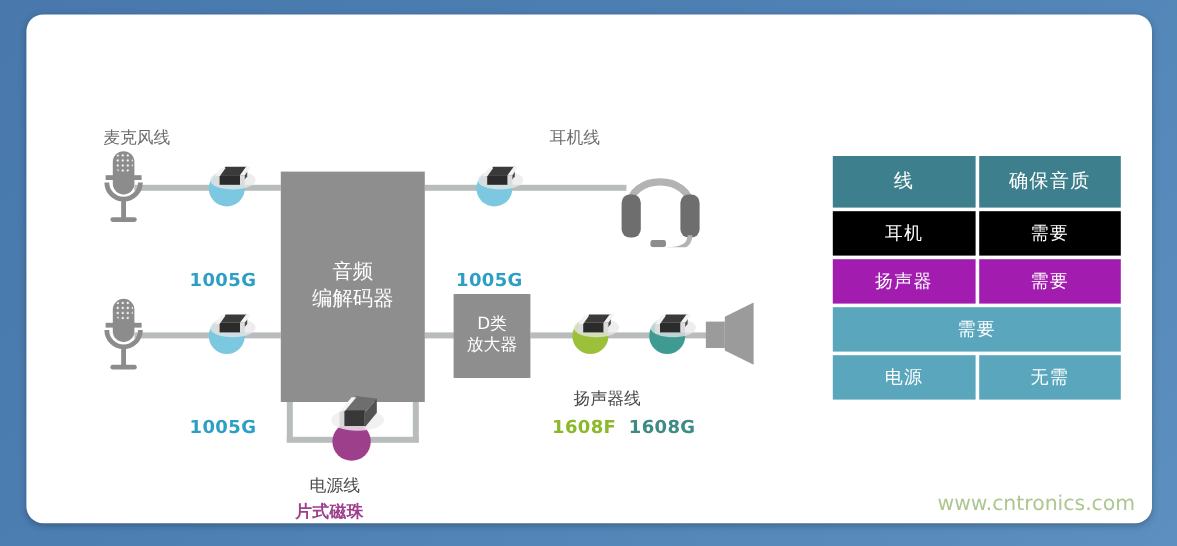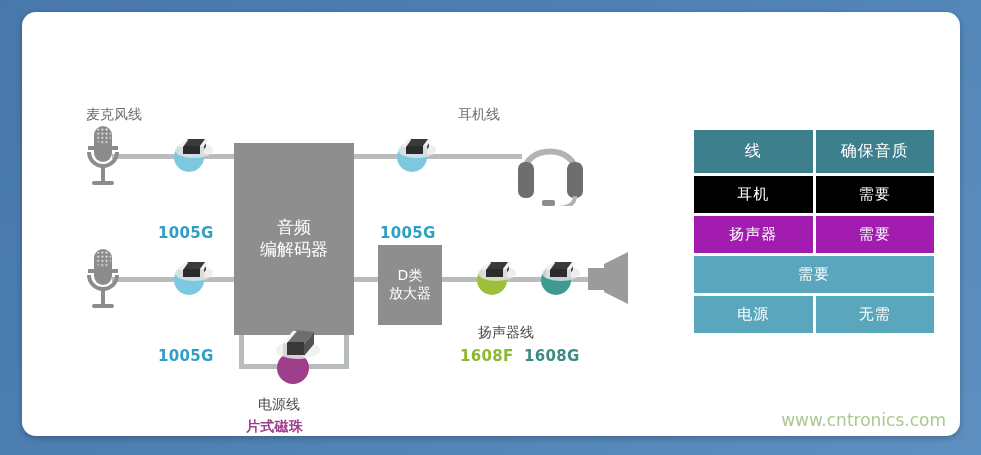--- a/index.html
+++ b/index.html
@@ -111,21 +111,21 @@
       <svg style="position:absolute;left:566px;top:240px;" width="44" height="52" viewBox="0 0 44 52">
         <rect x="0" y="16" width="16" height="22" fill="#9b9b9b"></rect>
         <path d="M16 12 L40 0 L40 52 L16 40 Z" fill="#9b9b9b"></path>
       </svg>
 
       <div class="box" style="left:212px;top:118px;width:120px;height:192px;font-size:17px;margin-top:13px;">
         <span>音频</span>
         <span>编解码器</span>
       </div>
 
-      <div class="box" style="left:356px;top:233px;width:64px;height:80px;font-size:14px;">
+      <div class="box" style="left:356px;top:233px;width:64px;height:70px;font-size:14px;">
         <span>D类</span>
         <span>放大器</span>
       </div>
 
       <div class="dot" style="left:152px;top:130px;width:30px;height:30px;background:#7cc8e0;"></div>
       <svg style="position:absolute;left:152px;top:118px;" width="40" height="30" viewBox="0 0 40 30">
         <ellipse cx="20" cy="20" rx="19" ry="8" fill="#e8e8e8" opacity="0.75"></ellipse>
         <polygon points="8,16 14,9 32,9 26,16" fill="#3a3a3a"></polygon>
         <rect x="8" y="16" width="18" height="8" fill="#2b2b2b"></rect>
         <polygon points="26,16 32,9 32,17 26,24" fill="#4a4a4a"></polygon>

